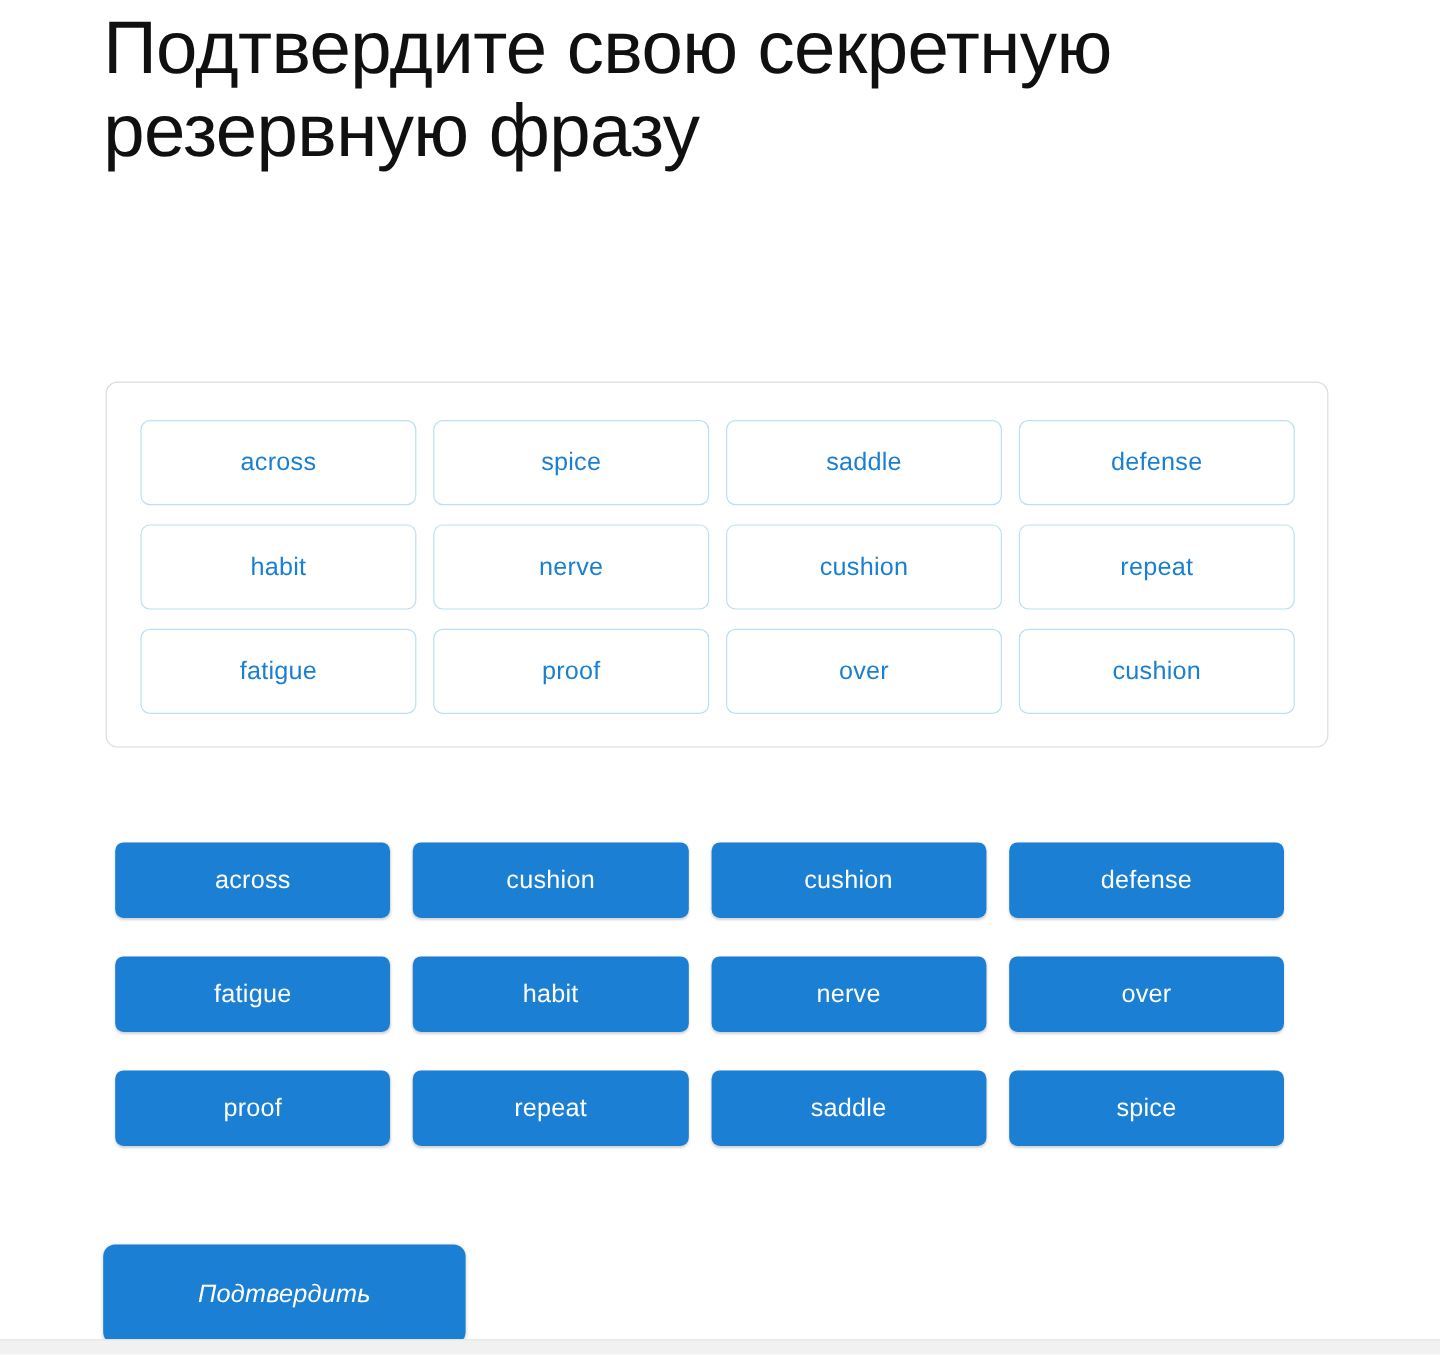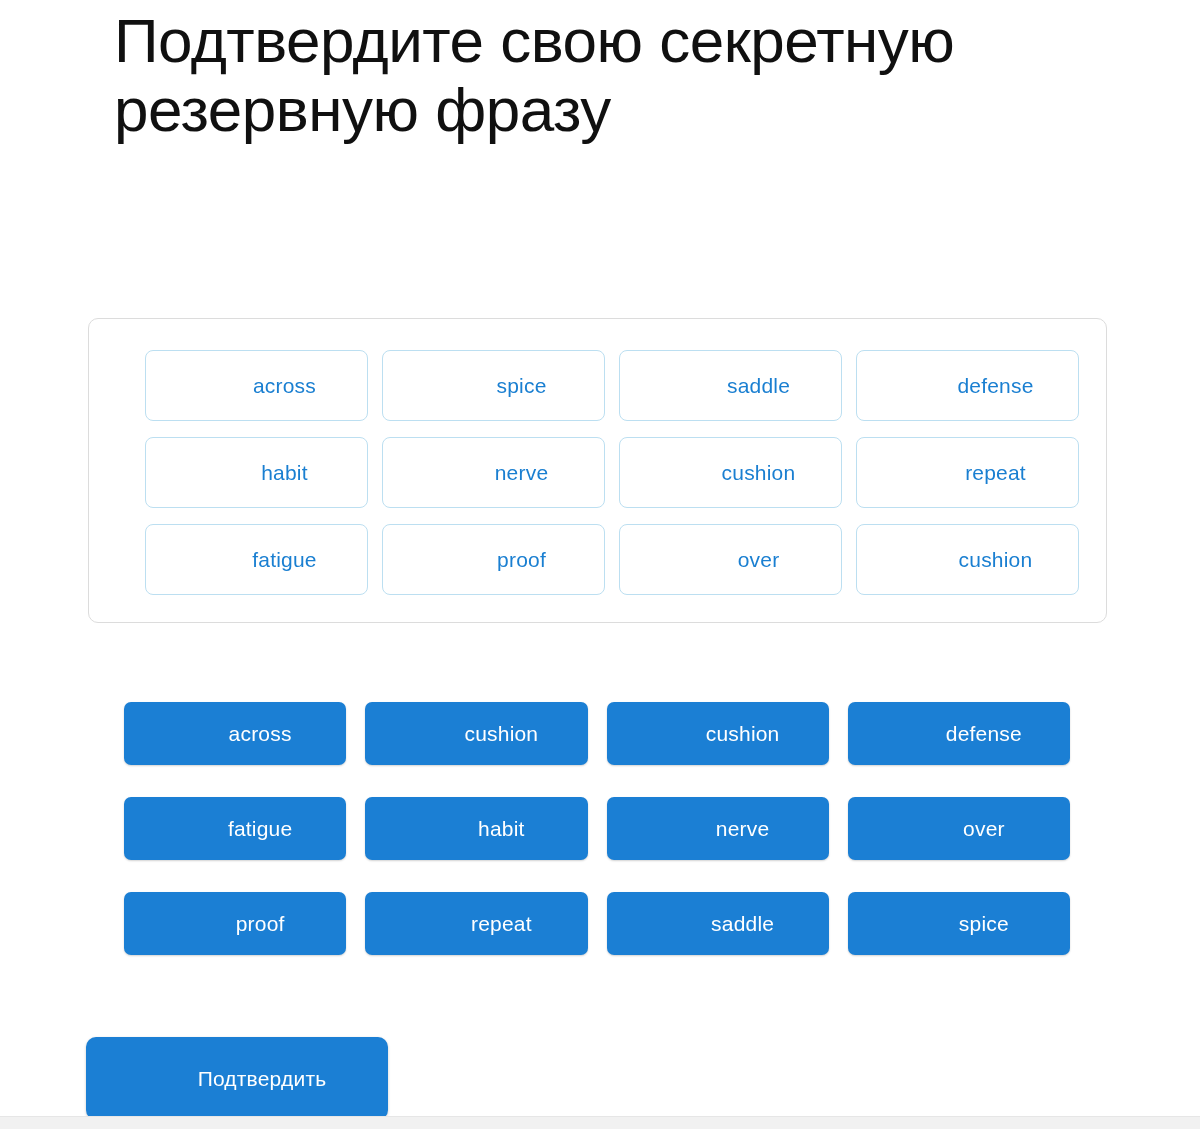--- a/index.html
+++ b/index.html
@@ -1,16 +1,16 @@
 <!DOCTYPE html>
 <html lang="ru"><head>
 <meta charset="utf-8">
 <title>Подтвердите свою секретную резервную фразу</title>
 <style>
-  * { box-sizing: border-box; padding-left: 28px; }
+  * { box-sizing: border-box; }
   html, body {
     margin: 0;
     padding: 0;
     width: 1200px;
     height: 1129px;
     background: #ffffff;
     font-family: "Liberation Sans", "DejaVu Sans", sans-serif;
     -webkit-font-smoothing: antialiased;
   }
 
@@ -129,20 +129,21 @@
     background: #1b7fd4;
     border: none;
     border-radius: 10px;
     color: #ffffff;
     font-size: 21px;
     font-family: inherit;
     font-weight: 400;
     letter-spacing: 0.2px;
     cursor: pointer;
     box-shadow: 0 1px 3px rgba(0, 0, 0, 0.2);
+    font-style: italic;
   }
 
   
   .page-bottom-band {
     position: absolute;
     left: 0;
     top: 1116px;
     width: 1200px;
     height: 13px;
     background: #f1f1f1;

